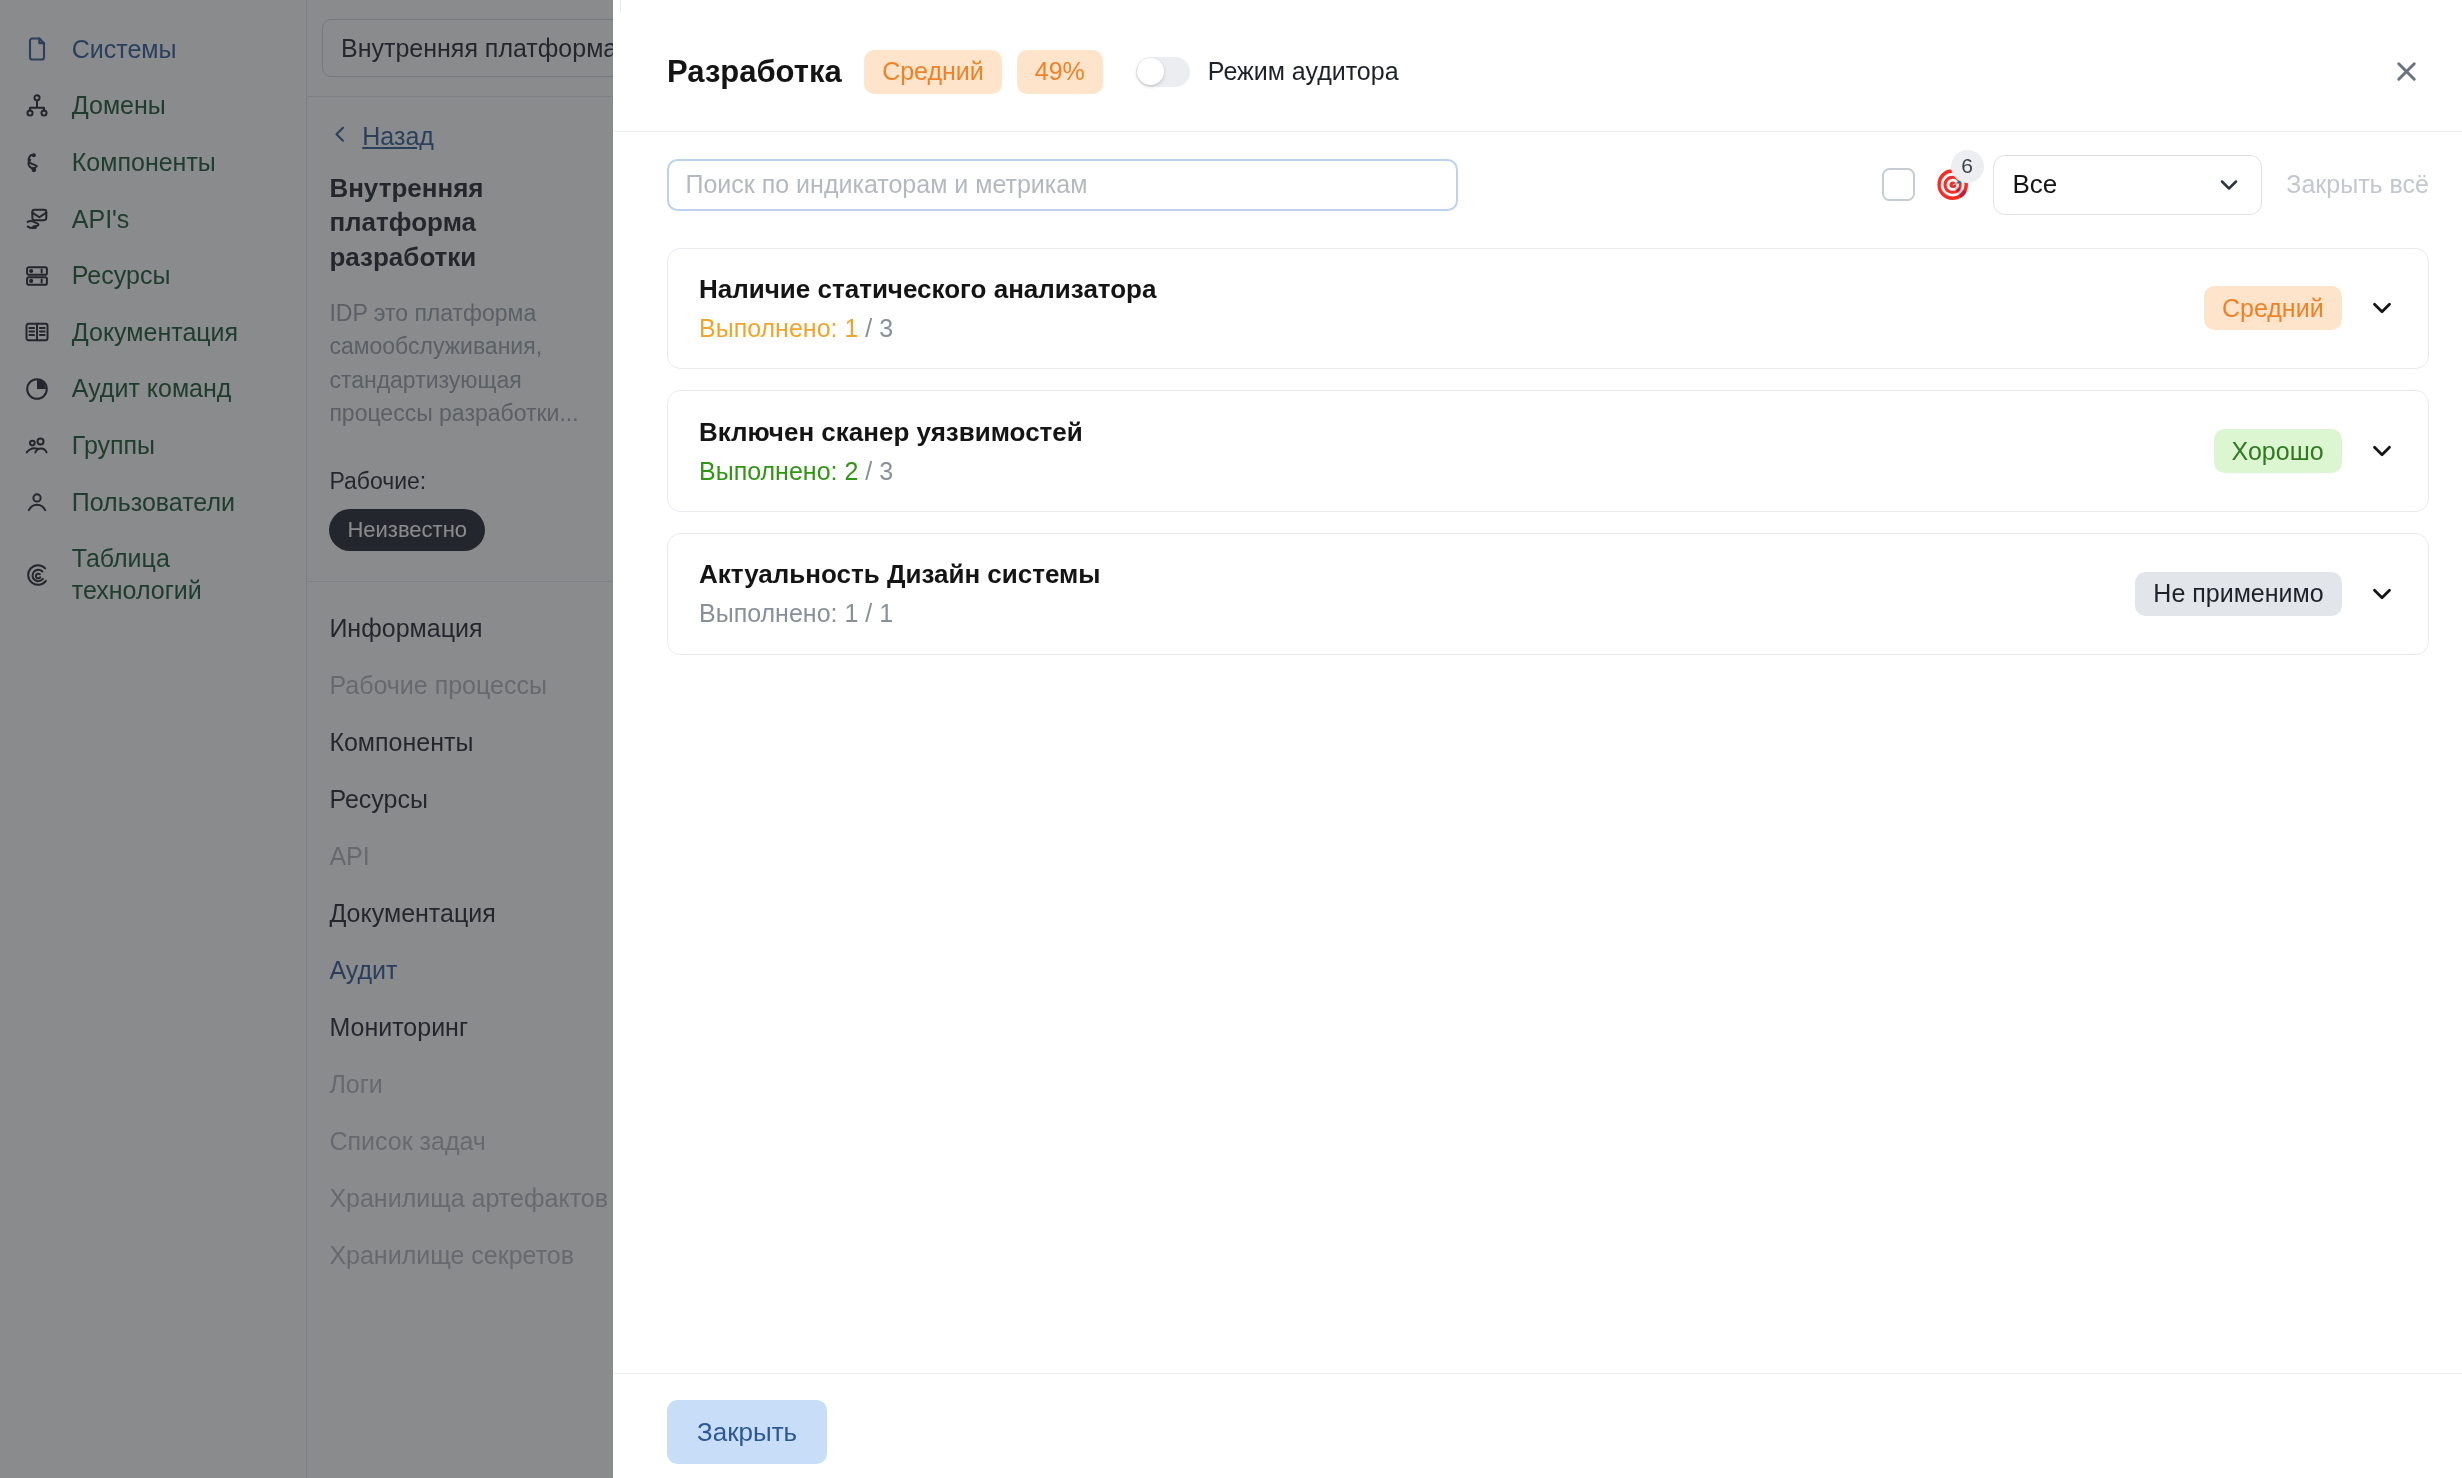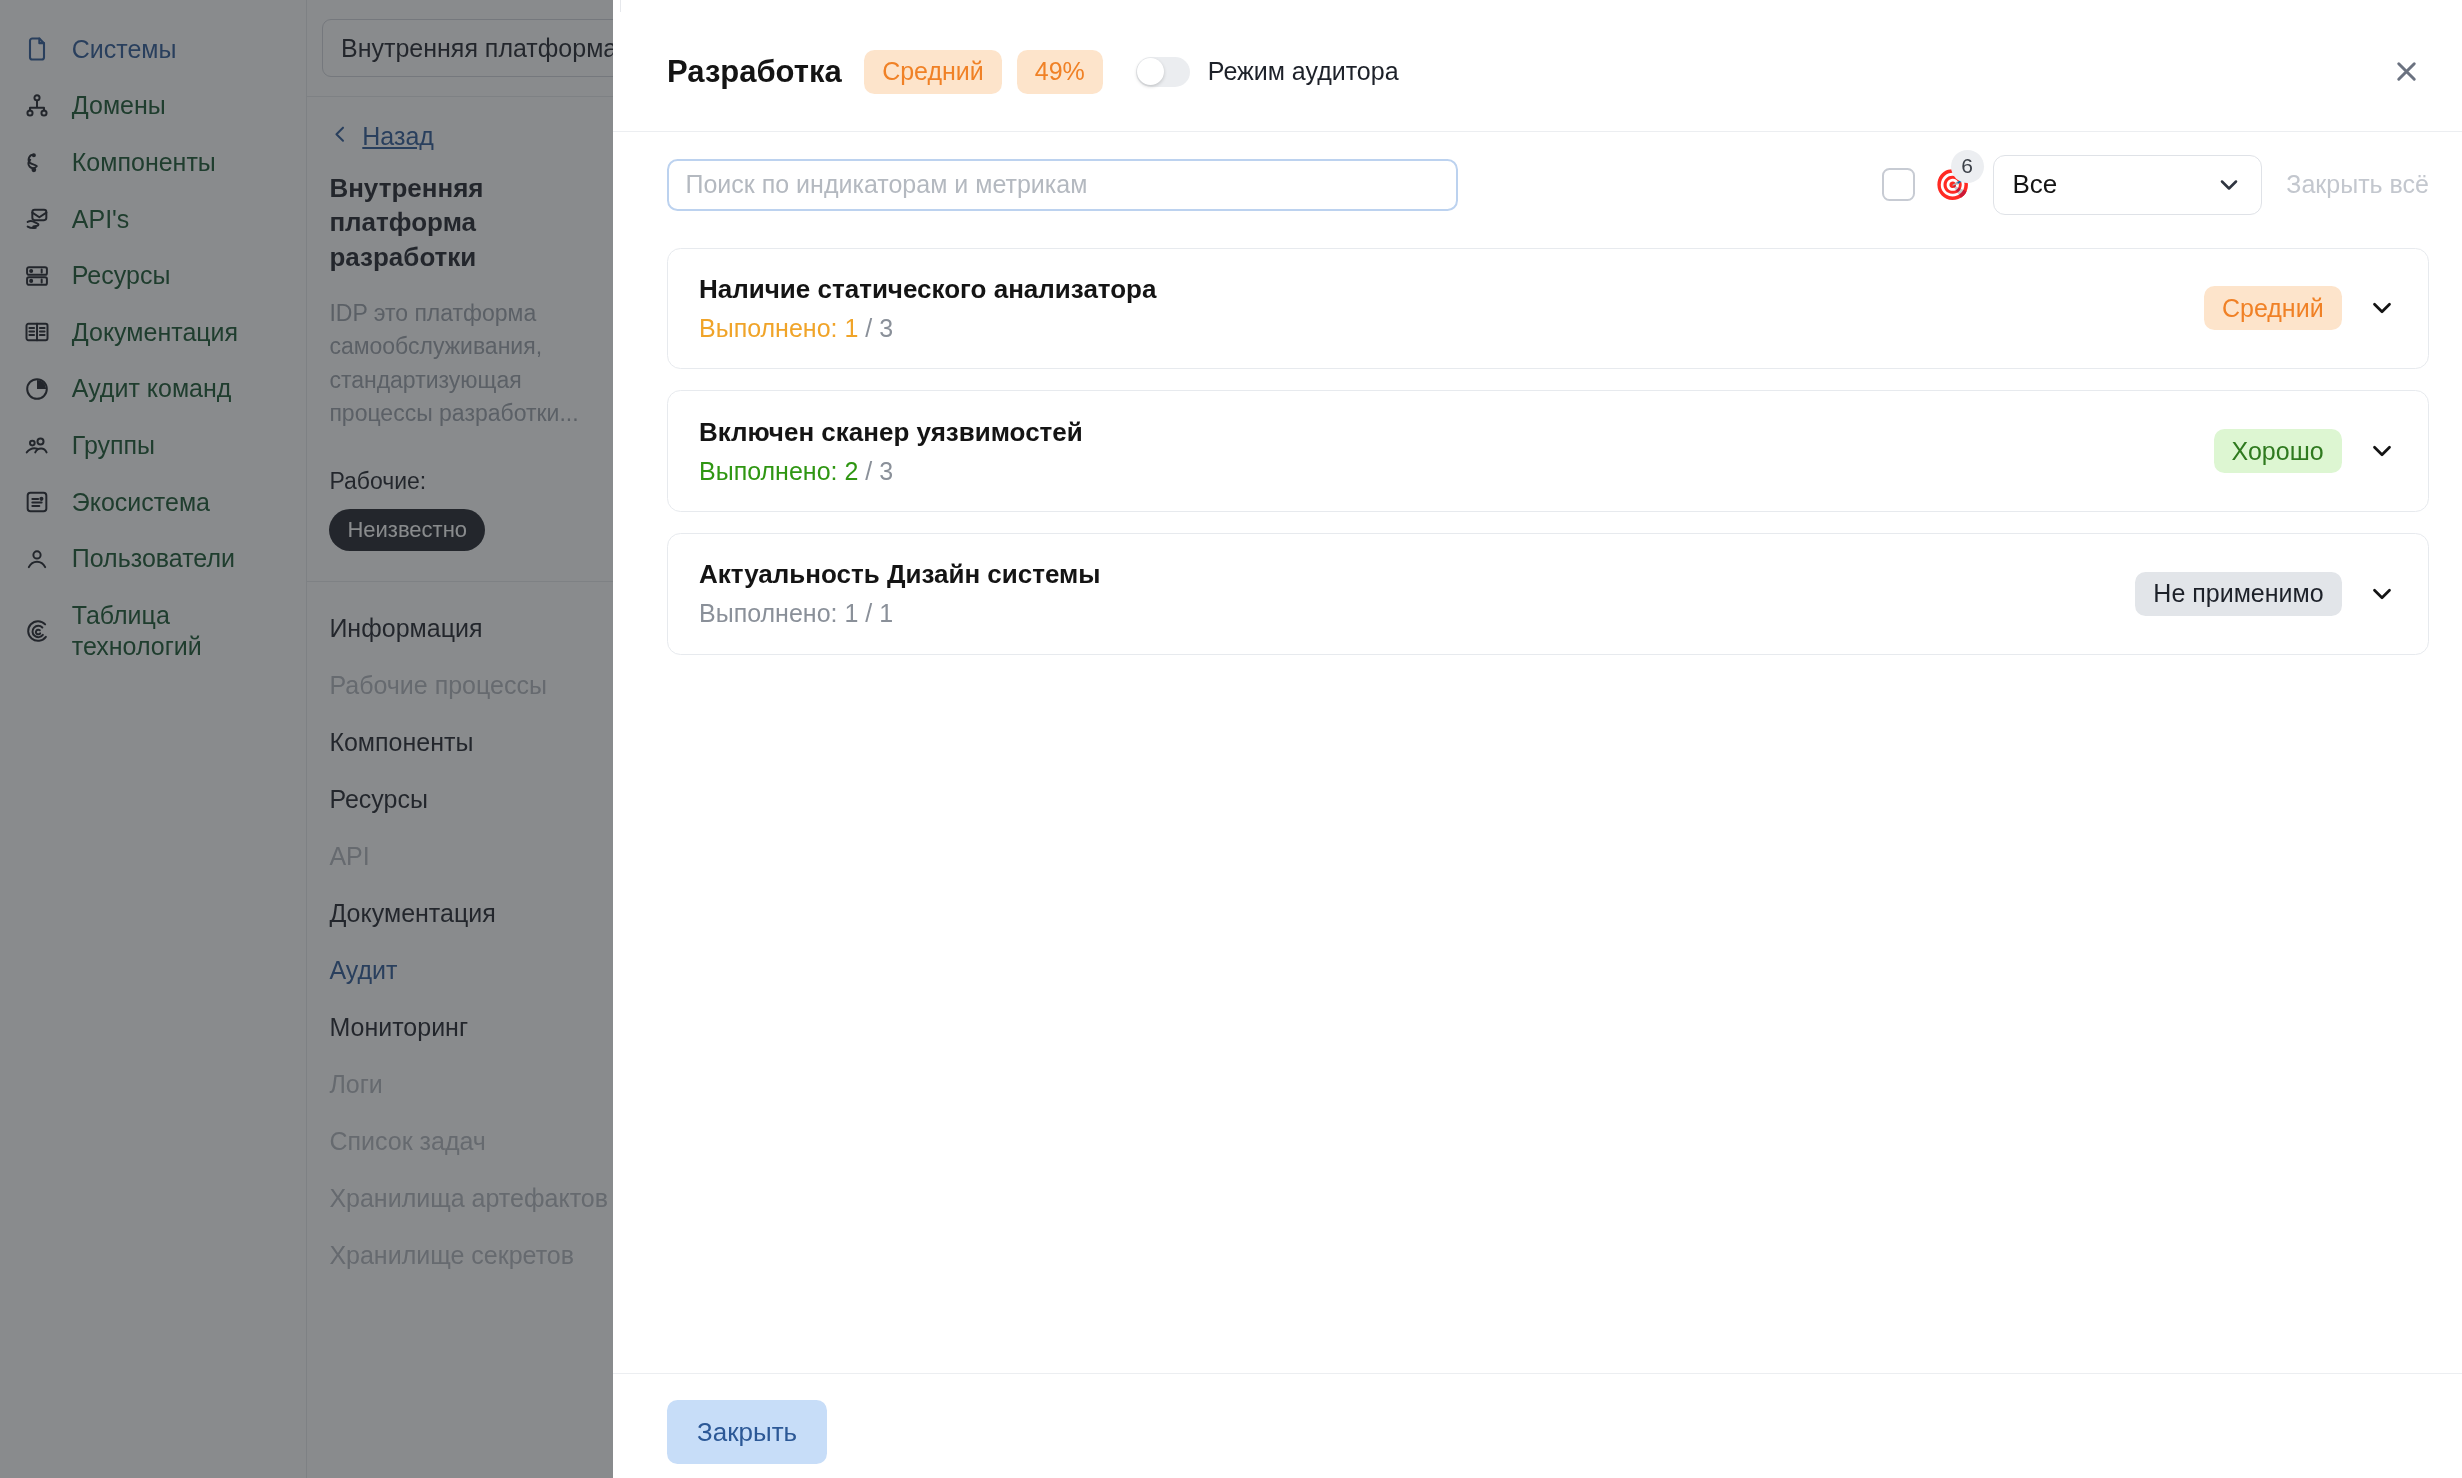--- a/index.html
+++ b/index.html
@@ -374,30 +374,20 @@
         <svg viewBox="0 0 24 24" fill="none" stroke="#1d2129" stroke-width="1.7" stroke-linecap="round" stroke-linejoin="round">
             <circle cx="8" cy="9.5" r="2"></circle>
             <circle cx="15" cy="8.2" r="2.6"></circle>
             <path d="M3.2 17.5c2.4-3 6-4 9-3.2"></path>
             <path d="M10.5 17.5c1.2-2.4 3.2-3.3 5-3.3 1.9 0 3.6 1 4.7 3.3"></path>
           </svg>
       </span>
       <span class="nav-label">Группы</span>
     </div>
 
-    <div class="nav-item">
-      <span class="nav-icon">
-        <svg viewBox="0 0 24 24" fill="none" stroke="#1d2129" stroke-width="1.7" stroke-linecap="round" stroke-linejoin="round">
-            <rect x="4" y="4" width="16" height="16" rx="2.4"></rect>
-            <path d="M8 9.5h5M8 12.5h8M8 15.5h6"></path>
-            <circle cx="15.8" cy="9.3" r="0.9" fill="#1d2129"></circle>
-          </svg>
-      </span>
-      <span class="nav-label">Экосистема</span>
-    </div>
 
     <div class="nav-item">
       <span class="nav-icon">
         <svg viewBox="0 0 24 24" fill="none" stroke="#1d2129" stroke-width="1.7" stroke-linecap="round" stroke-linejoin="round">
             <circle cx="12" cy="8.5" r="3.1"></circle>
             <path d="M5 19c1.6-3.3 4.2-4.7 7-4.7s5.4 1.4 7 4.7"></path>
           </svg>
       </span>
       <span class="nav-label">Пользователи</span>
     </div>

